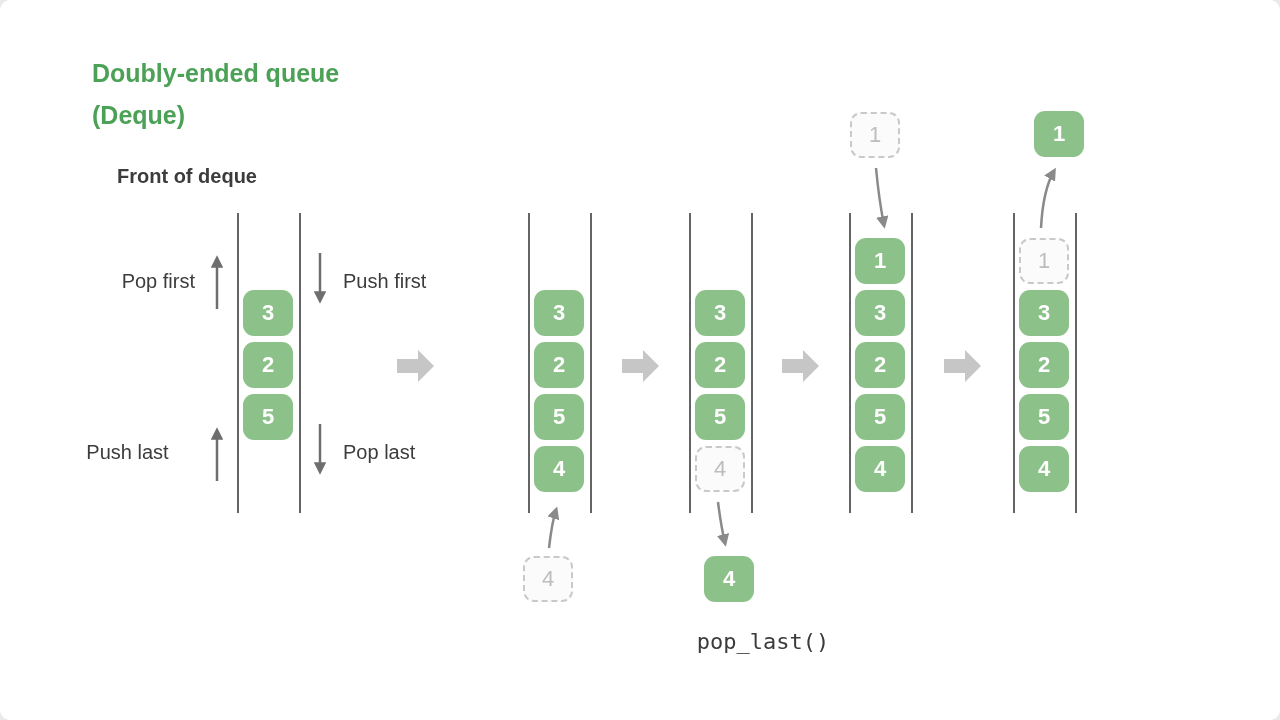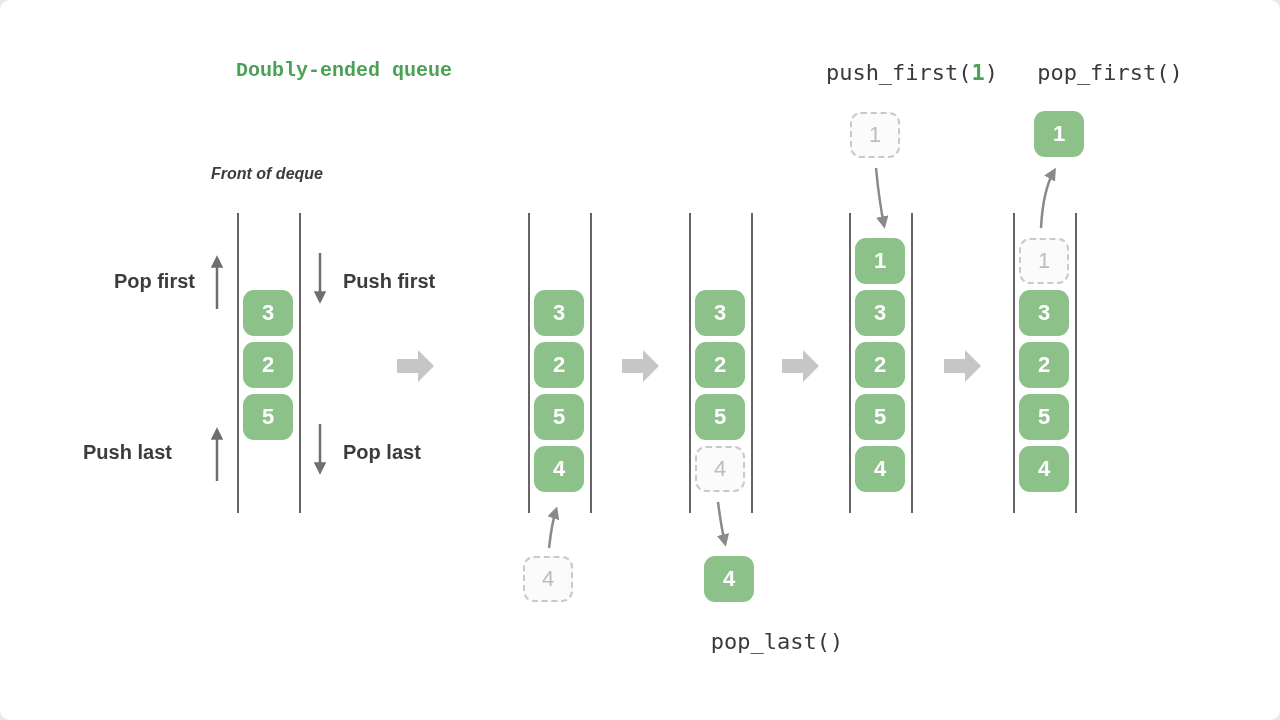--- a/index.html
+++ b/index.html
@@ -16,28 +16,27 @@
     --watermark:#CCCCCC;
   }
   html,body{margin:0;padding:0;}
   body{background:#e9e9e9;font-family:"Liberation Sans",sans-serif;}
   #canvas{
     position:relative;width:1280px;height:720px;background:#ffffff;
     overflow:hidden;margin:0 auto;border-radius:10px;
   }
   .abs{position:absolute;}
   .title-line{
-    text-align:right;font-weight:700;font-size:20px;color:var(--green-text);
+    text-align:left;font-weight:700;font-size:25px;color:var(--green-text);
     letter-spacing:0px;
-    font-family:Liberation Mono, monospace;
   }
   .big-label{
-    text-align:center;font-weight:700;font-size:16px;color:var(--dark-text);font-style:italic;
+    font-weight:700;font-size:20px;color:var(--dark-text);
   }
-  .side-label{font-weight:700;font-size:20px;color:var(--dark-text);}
+  .side-label{font-weight:400;font-size:20px;color:var(--dark-text);}
   .mono-label{
     font-family:"DejaVu Sans Mono","Liberation Mono",monospace;
     font-size:22px;color:#3A3A3A;text-align:center;white-space:pre;
   }
   .mono-label .arg{color:var(--green-text);font-weight:700;}
   .qline{position:absolute;width:1.5px;background:var(--line);}
   .cell{
     position:absolute;width:50px;height:46px;box-sizing:border-box;
     border-radius:11px;display:flex;align-items:center;justify-content:center;
     font-weight:700;font-size:22px;
@@ -52,31 +51,30 @@
     font-size:15px;color:var(--watermark);text-align:right;
   }
   svg.overlay{position:absolute;left:0;top:0;pointer-events:none;}
 </style>
 </head>
 <body>
 
 <div id="canvas">
 
   <div class="abs title-line" style="left:92px;top:59px;width:360px;">Doubly-ended queue</div>
+  <div class="abs title-line" style="left:92px;top:101px;width:360px;">(Deque)</div>
 
   <div class="abs big-label" style="left:117px;top:165px;width:300px;">Front of deque</div>
 
   <div class="abs side-label" style="left:60px;top:270px;width:135px;text-align:right;">Pop first</div>
   <div class="abs side-label" style="left:343px;top:270px;">Push first</div>
   <div class="abs side-label" style="left:60px;top:441px;width:135px;text-align:center;">Push last</div>
   <div class="abs side-label" style="left:343px;top:441px;text-align:right;">Pop last</div>
 
-  <div class="abs mono-label" style="left:677px;top:629px;width:200px;"><span>pop_last()</span></div>
-  <div class="abs mono-label" style="left:812px;top:60px;width:200px;"><span>push_first(</span><span class="arg">1</span><span>)</span></div>
-  <div class="abs mono-label" style="left:1010px;top:60px;width:200px;"><span>pop_first()</span></div>
+  <div class="abs mono-label" style="left:663px;top:629px;width:200px;"><span>pop_last()</span></div>
 
   <div id="stages">
       <div>
         <div class="qline" style="left: 237px; top: 213px; height: 300px;"></div>
         <div class="qline" style="left: 299px; top: 213px; height: 300px;"></div>
         <div class="cell green" style="left: 243px; top: 290px;">3</div>
         <div class="cell green" style="left: 243px; top: 342px;">2</div>
         <div class="cell green" style="left: 243px; top: 394px;">5</div>
       </div>
       <div>

